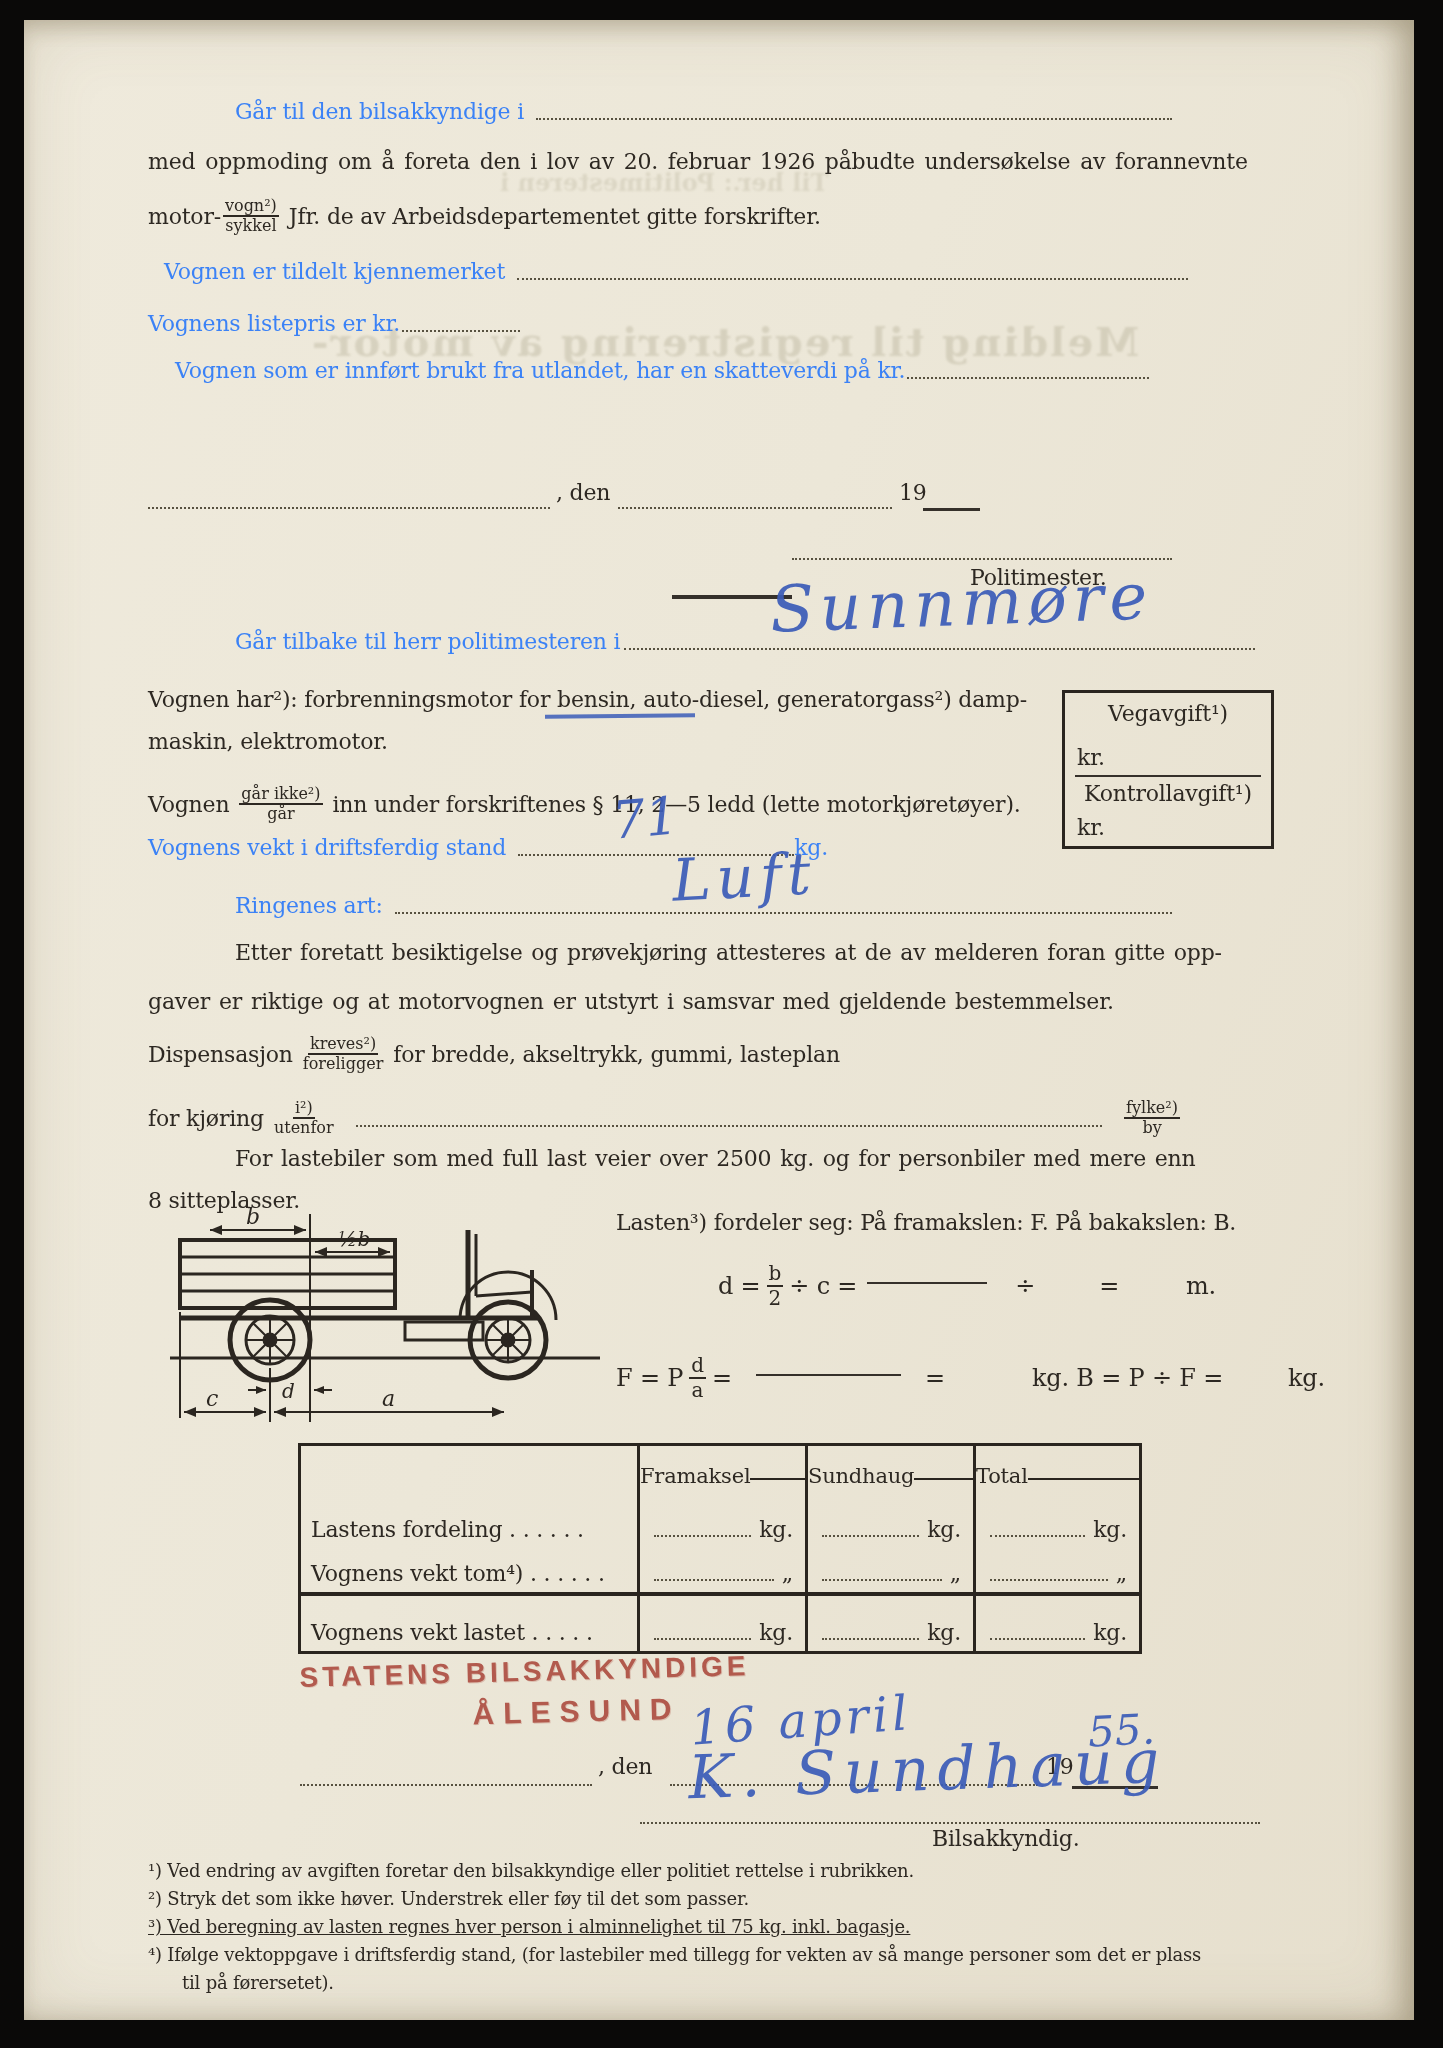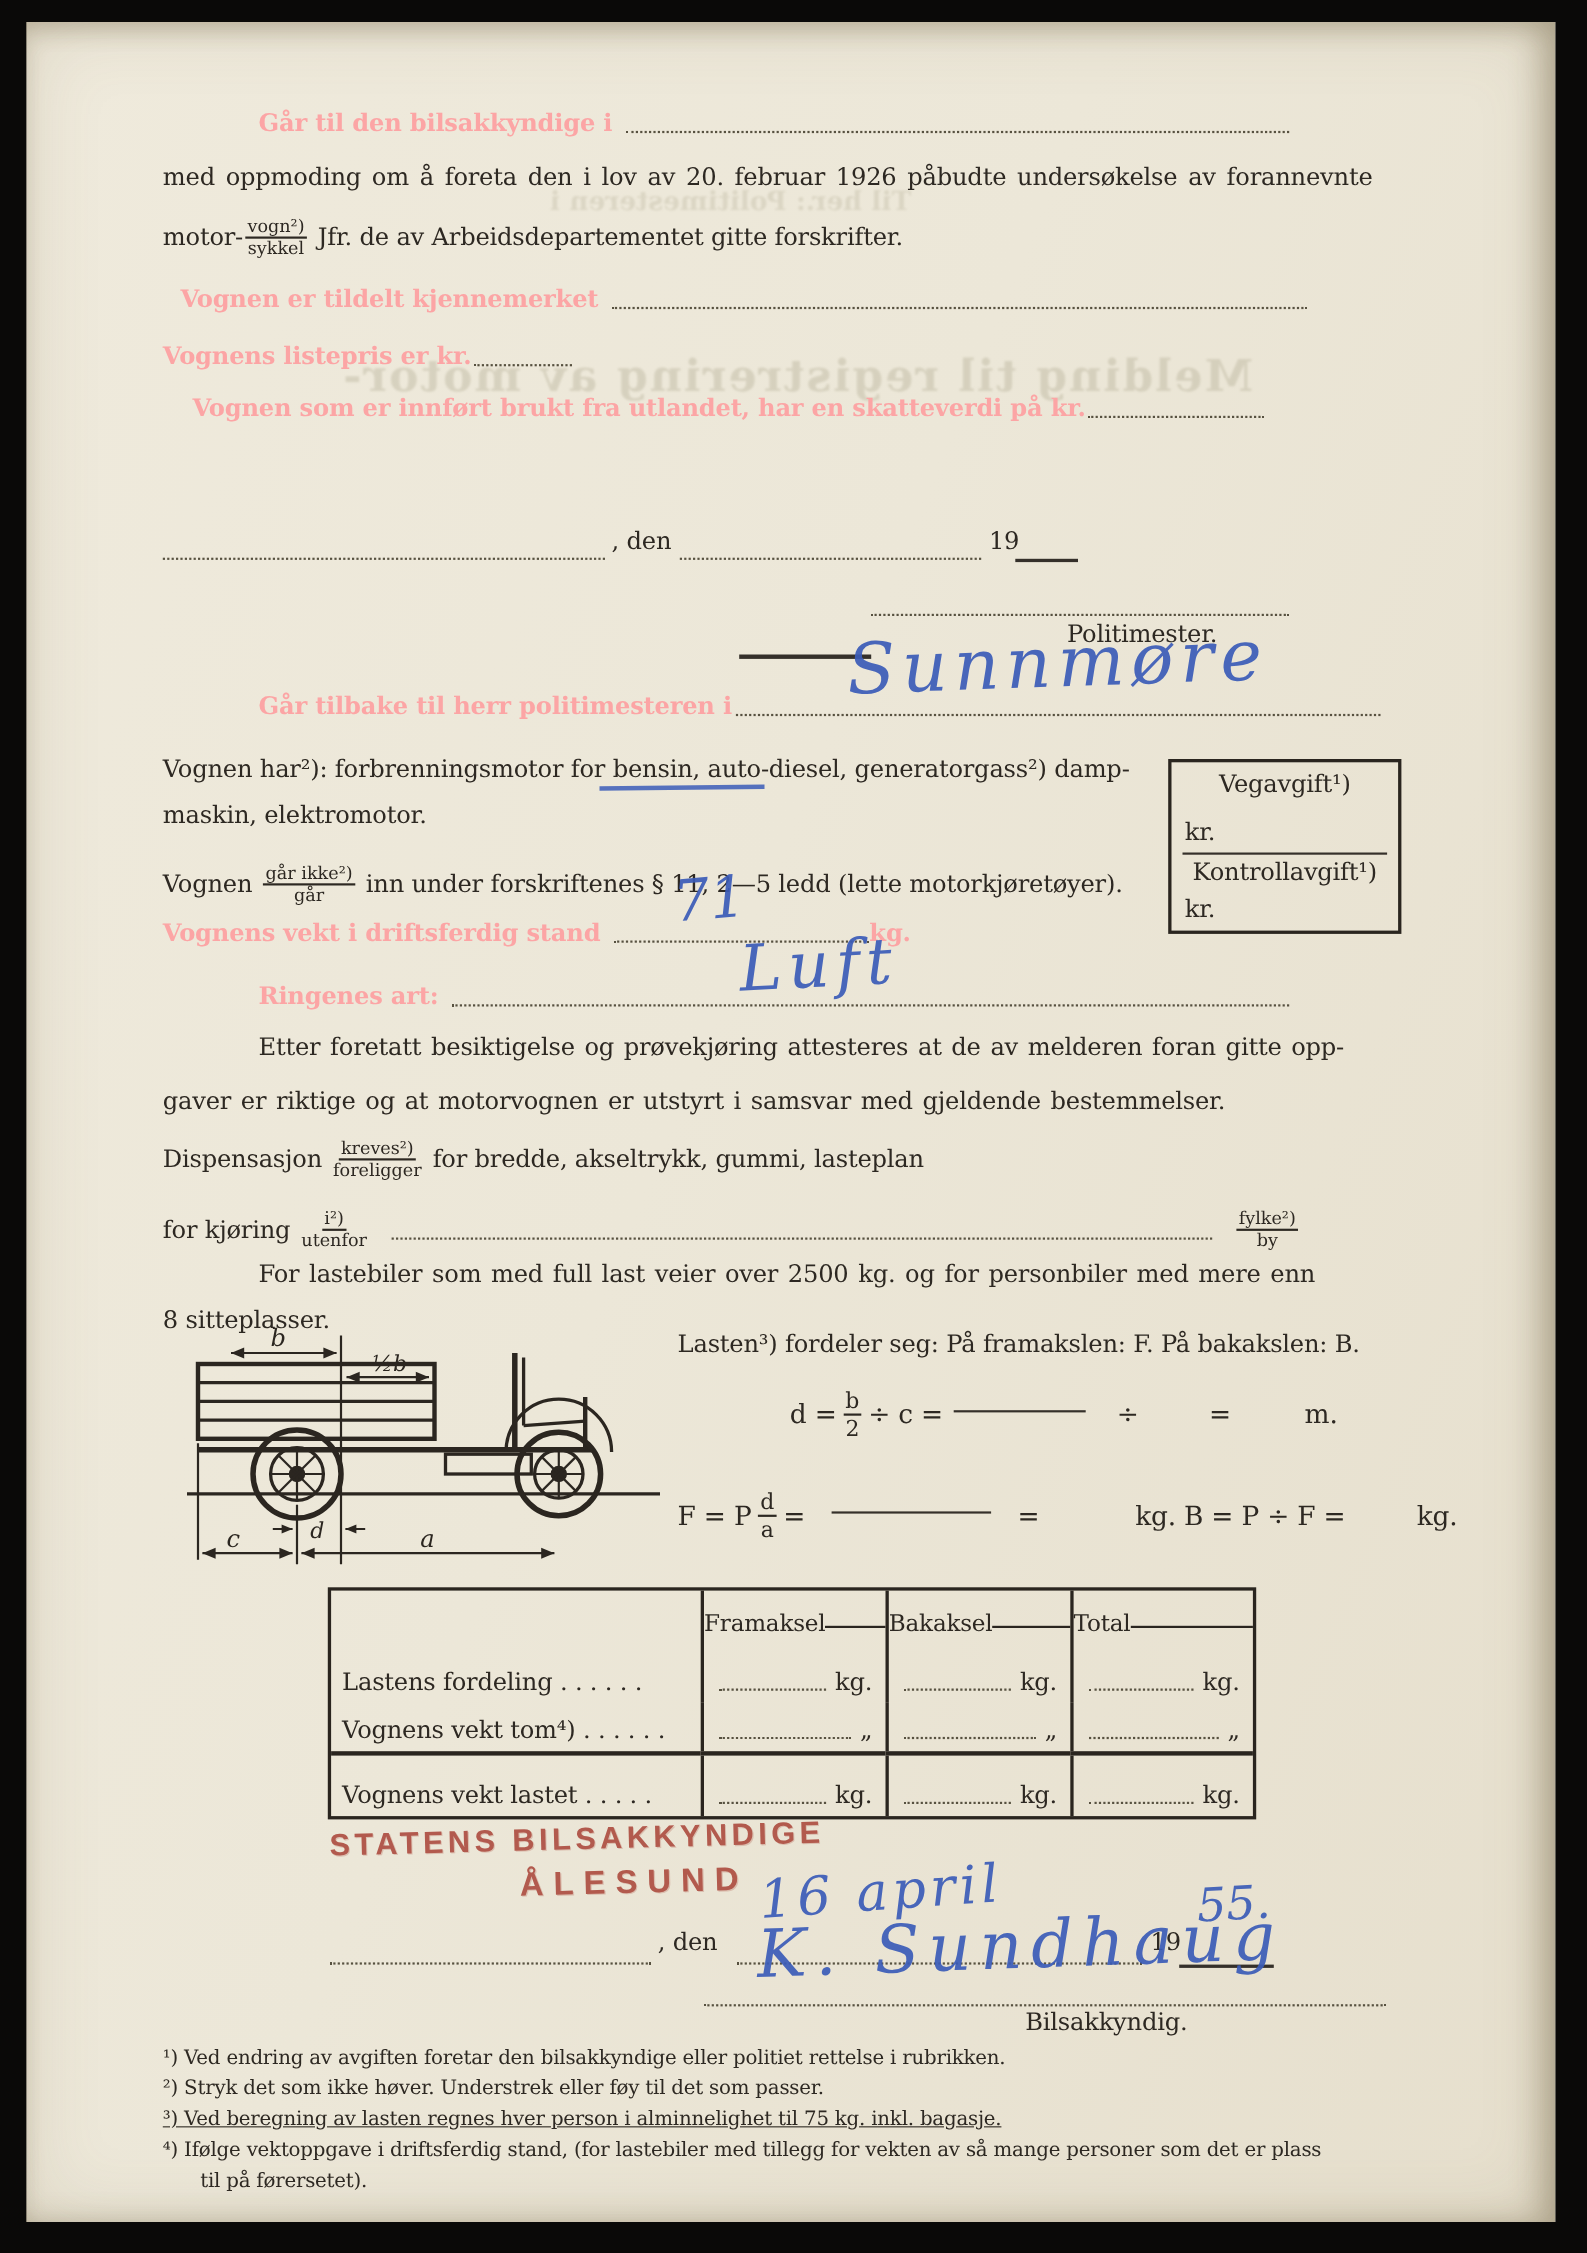--- a/index.html
+++ b/index.html
@@ -2,21 +2,21 @@
 <html><head>
 <meta charset="utf-8">
 <style>
   html,body{margin:0;padding:0;}
   body{width:1443px;height:2048px;background:#0a0908;position:relative;overflow:hidden;
        font-family:"DejaVu Serif","Liberation Serif",serif;}
   .paper{position:absolute;left:24px;top:20px;width:1390px;height:2000px;
          background:linear-gradient(112deg,#efeadc 0%,#ece7d8 45%,#e6dfcd 100%);
          box-shadow:inset 0 0 70px rgba(120,100,60,.16), inset -16px 0 26px rgba(95,80,45,.28), inset 0 10px 18px rgba(110,95,60,.15);}
   .t{position:absolute;color:#2d2822;font-size:22px;white-space:nowrap;letter-spacing:-0.2px;}
-  .row{position:absolute;display:flex;align-items:flex-end;color:#fca5a5;font-size:22px;white-space:nowrap;letter-spacing:-0.2px;font-weight:bold;}
+  .row{position:absolute;display:flex;align-items:flex-end;color:#3b82f6;font-size:22px;white-space:nowrap;letter-spacing:-0.2px;}
   .rowc{position:absolute;display:flex;align-items:center;color:#2d2822;font-size:22px;white-space:nowrap;letter-spacing:-0.2px;}
   .dots{flex:1;border-bottom:2px dotted #575140;height:2px;margin:0 0 4px 12px;}
   .dotsmid{flex:1;border-bottom:2px dotted #575140;height:2px;align-self:center;margin:14px 12px 0 12px;}
   .dline{position:absolute;border-bottom:2px dotted #575140;height:2px;}
   .sline{position:absolute;background:#35302a;}
   .hw{position:absolute;color:#3b5cb8;font-style:italic;white-space:nowrap;opacity:.92;}
   .frac{display:inline-flex;flex-direction:column;align-items:center;font-size:16px;line-height:1.15;margin:0 10px;letter-spacing:0;}
   .frac .fn{border-bottom:2px solid #2d2822;padding:0 2px;}
   .mirror{position:absolute;transform:scaleX(-1);color:#b3ad94;white-space:nowrap;filter:blur(1px);font-weight:bold;}
   .feebox{position:absolute;left:1062px;top:690px;width:206px;height:153px;border:3px solid #2a251f;}
@@ -239,21 +239,21 @@
 <div class="t" style="left:1032px;top:1364px;font-size:24px;">kg.  B = P ÷ F =</div>
 <div class="t" style="left:1288px;top:1364px;font-size:24px;">kg.</div>
 
 <div class="vtable">
   <div></div>
   <div class="vc vh">
     <span>Framaksel</span>
       <span class="hu"></span>
   </div>
   <div class="vc vh">
-    <span>Bakaksel</span>
+    <span>Sundhaug</span>
       <span class="hu"></span>
   </div>
   <div class="vc vh">
     <span>Total</span>
       <span class="hu"></span>
   </div>
 
   <div class="vl">Lastens fordeling  .  .  .  .  .  .</div>
   <div class="vc vu">
       <span class="ud"></span>

